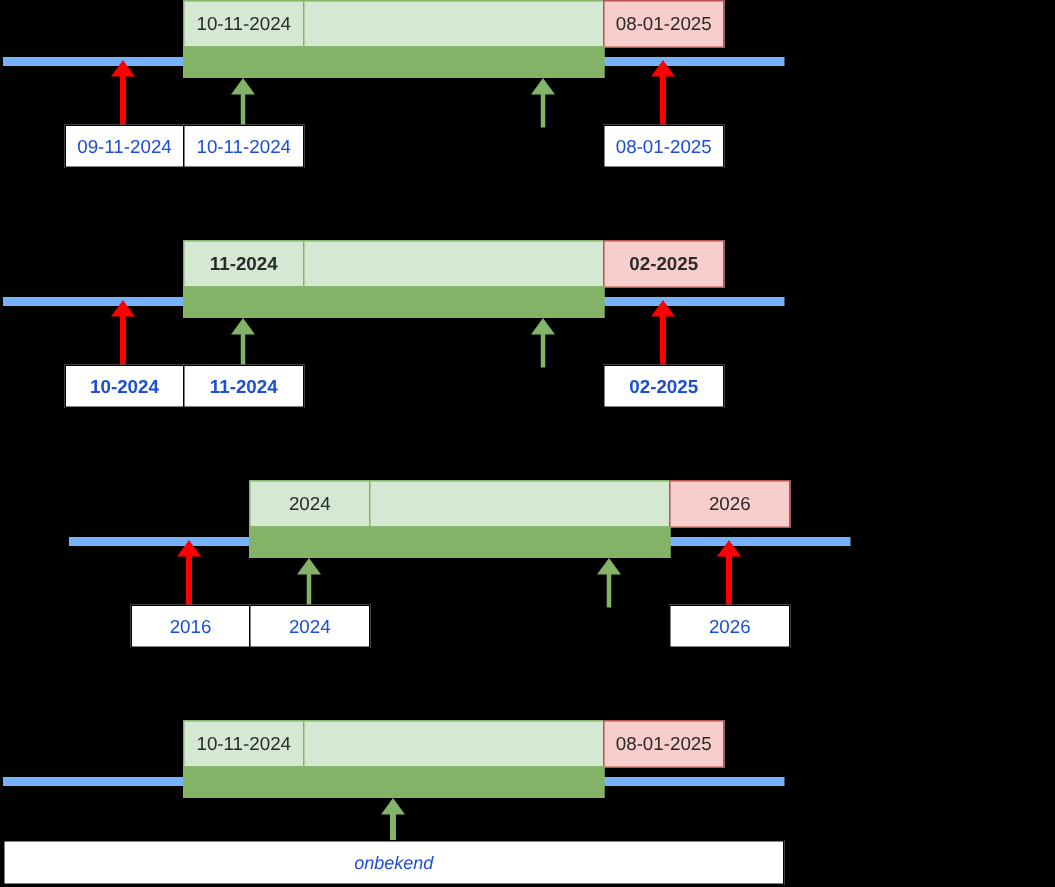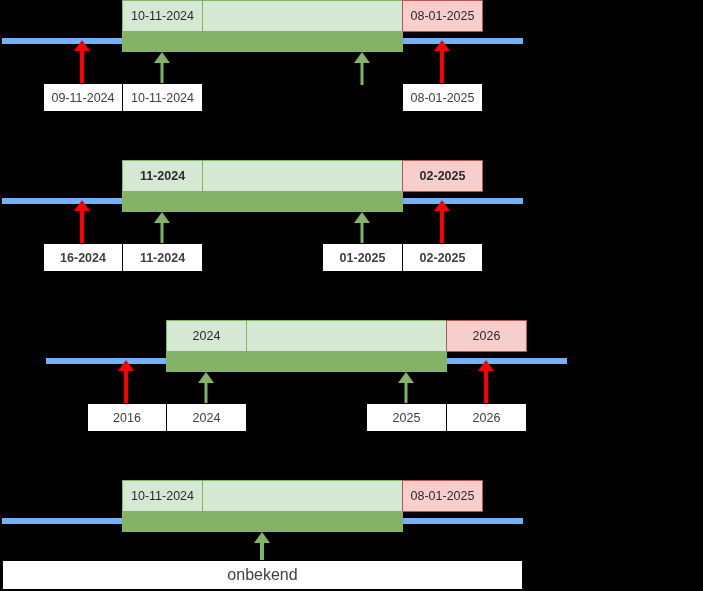--- a/index.html
+++ b/index.html
@@ -88,25 +88,26 @@
   
   .label-box {
     position: absolute;
     box-sizing: border-box;
     background: #ffffff;
     border: 1px solid #000000;
     display: flex;
     align-items: center;
     justify-content: center;
     font-size: 12.5px;
-    color: #404040;
+    color: #1d4ed8;
     white-space: nowrap;
   }
   .label-box.wide {
-    font-size: 16px;
+    font-size: 12px;
+    font-style: italic;
   }
 
   
   .arrow {
     position: absolute;
     width: 0;
     height: 0;
   }
   .arrow .shaft {
     position: absolute;
@@ -195,23 +196,22 @@
     </div>
     <div class="arrow green thin" style="left:354px; top:52px; width:16px; height:33px;">
       <div class="head"></div>
       <div class="shaft"></div>
     </div>
     <div class="arrow red" style="left:434px; top:40px; width:16px; height:45px;">
       <div class="head"></div>
       <div class="shaft"></div>
     </div>
 
-    <div class="label-box" style="left:43px; top:83px; width:80px; height:29px;">16-2024</div>
+    <div class="label-box" style="left:43px; top:83px; width:80px; height:29px;">10-2024</div>
     <div class="label-box" style="left:122px; top:83px; width:81px; height:29px;">11-2024</div>
-    <div class="label-box" style="left:322px; top:83px; width:81px; height:29px;">01-2025</div>
     <div class="label-box" style="left:402px; top:83px; width:81px; height:29px;">02-2025</div>
   </div>
 
   <div class="section" style="top:320px;height:120px;margin-left:44px;">
 
     <div class="axis-line" style="left:2px; top:38px; width:521px;"></div>
 
     <div class="range-header" style="left:122px; top:0px; width:281px; height:32px;">
       <div class="cell left" style="width:80px;">2024</div>
       <div class="cell fill"></div>
@@ -233,21 +233,20 @@
       <div class="head"></div>
       <div class="shaft"></div>
     </div>
     <div class="arrow red" style="left:434px; top:40px; width:16px; height:45px;">
       <div class="head"></div>
       <div class="shaft"></div>
     </div>
 
     <div class="label-box" style="left:43px; top:83px; width:80px; height:29px;">2016</div>
     <div class="label-box" style="left:122px; top:83px; width:81px; height:29px;">2024</div>
-    <div class="label-box" style="left:322px; top:83px; width:81px; height:29px;">2025</div>
     <div class="label-box" style="left:402px; top:83px; width:81px; height:29px;">2026</div>
   </div>
 
   <div class="section" style="top:480px;height:111px;">
 
     <div class="axis-line" style="left:2px; top:38px; width:521px;"></div>
 
     <div class="range-header" style="left:122px; top:0px; width:281px; height:32px;">
       <div class="cell left" style="width:80px;">10-11-2024</div>
       <div class="cell fill"></div>

